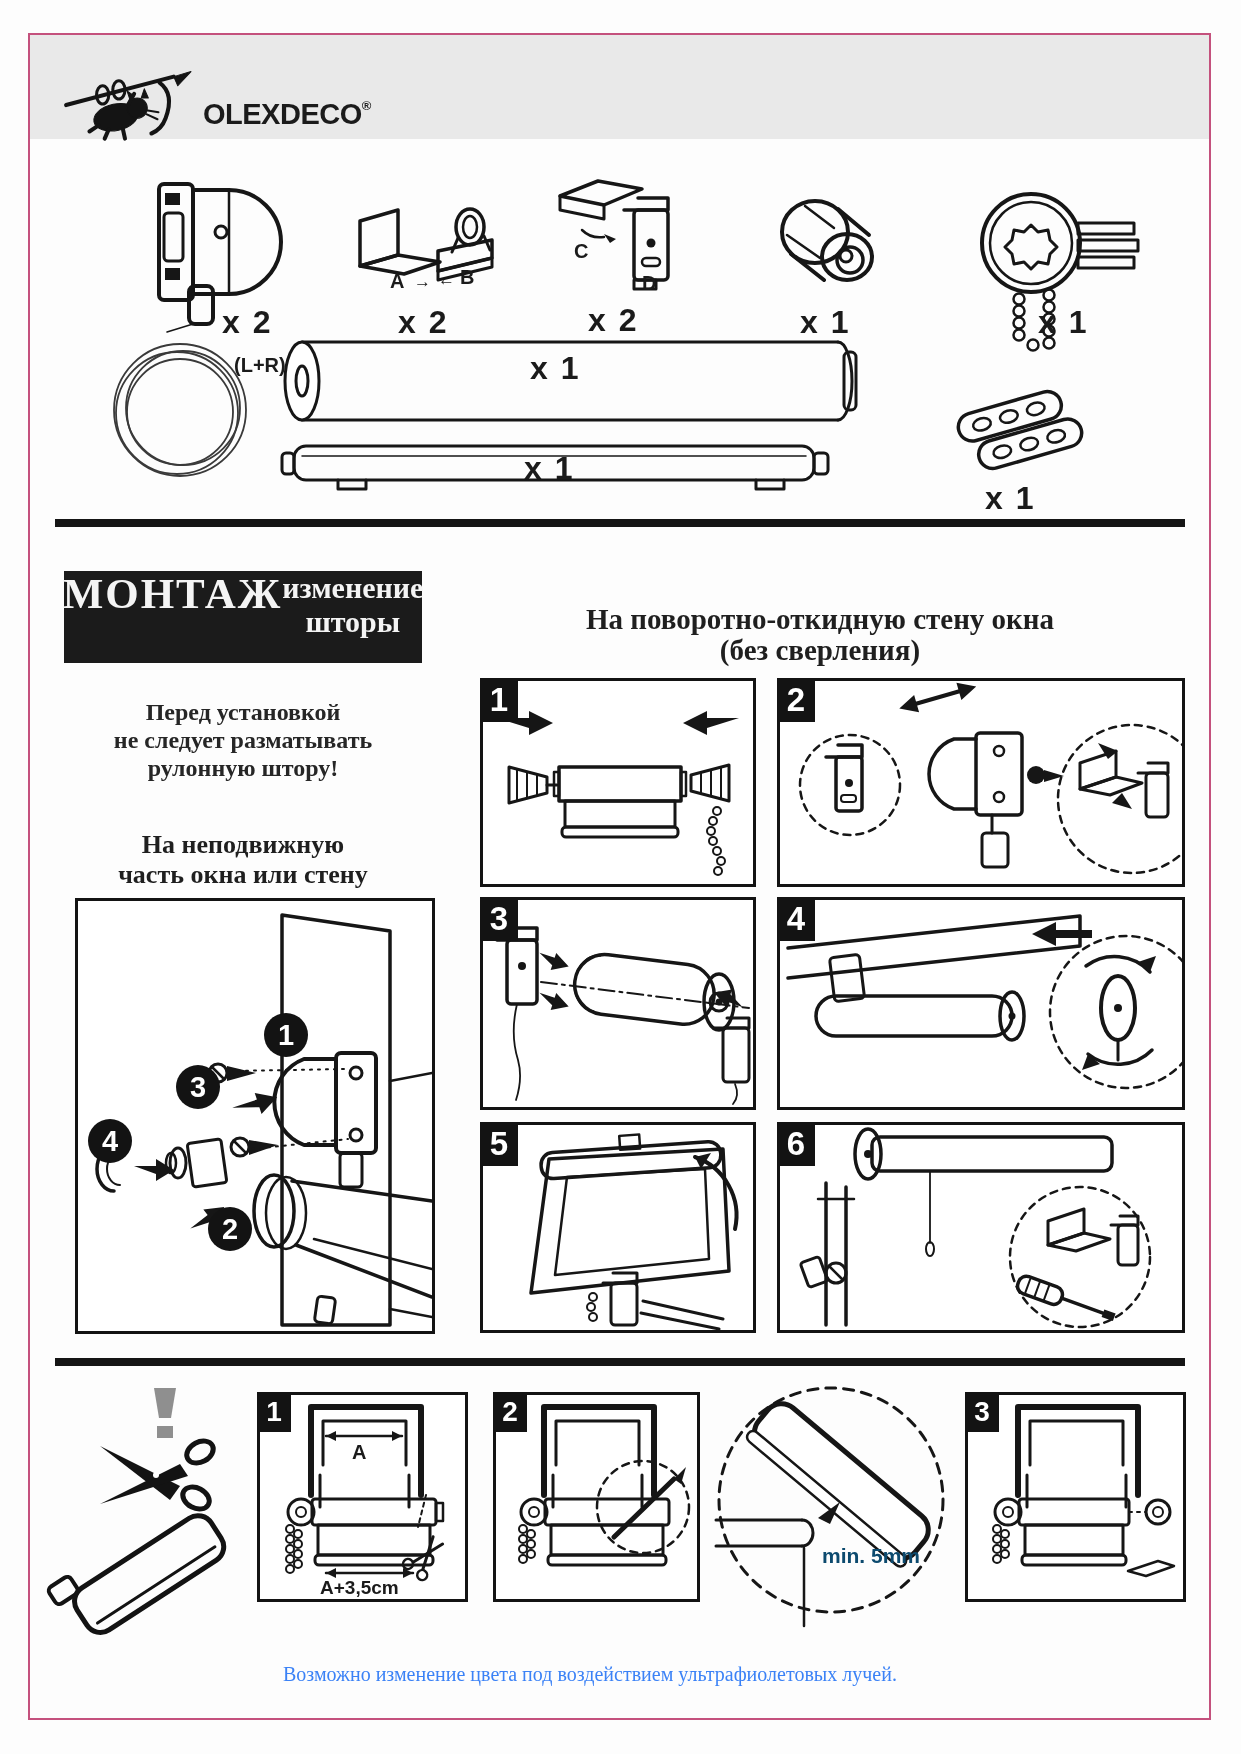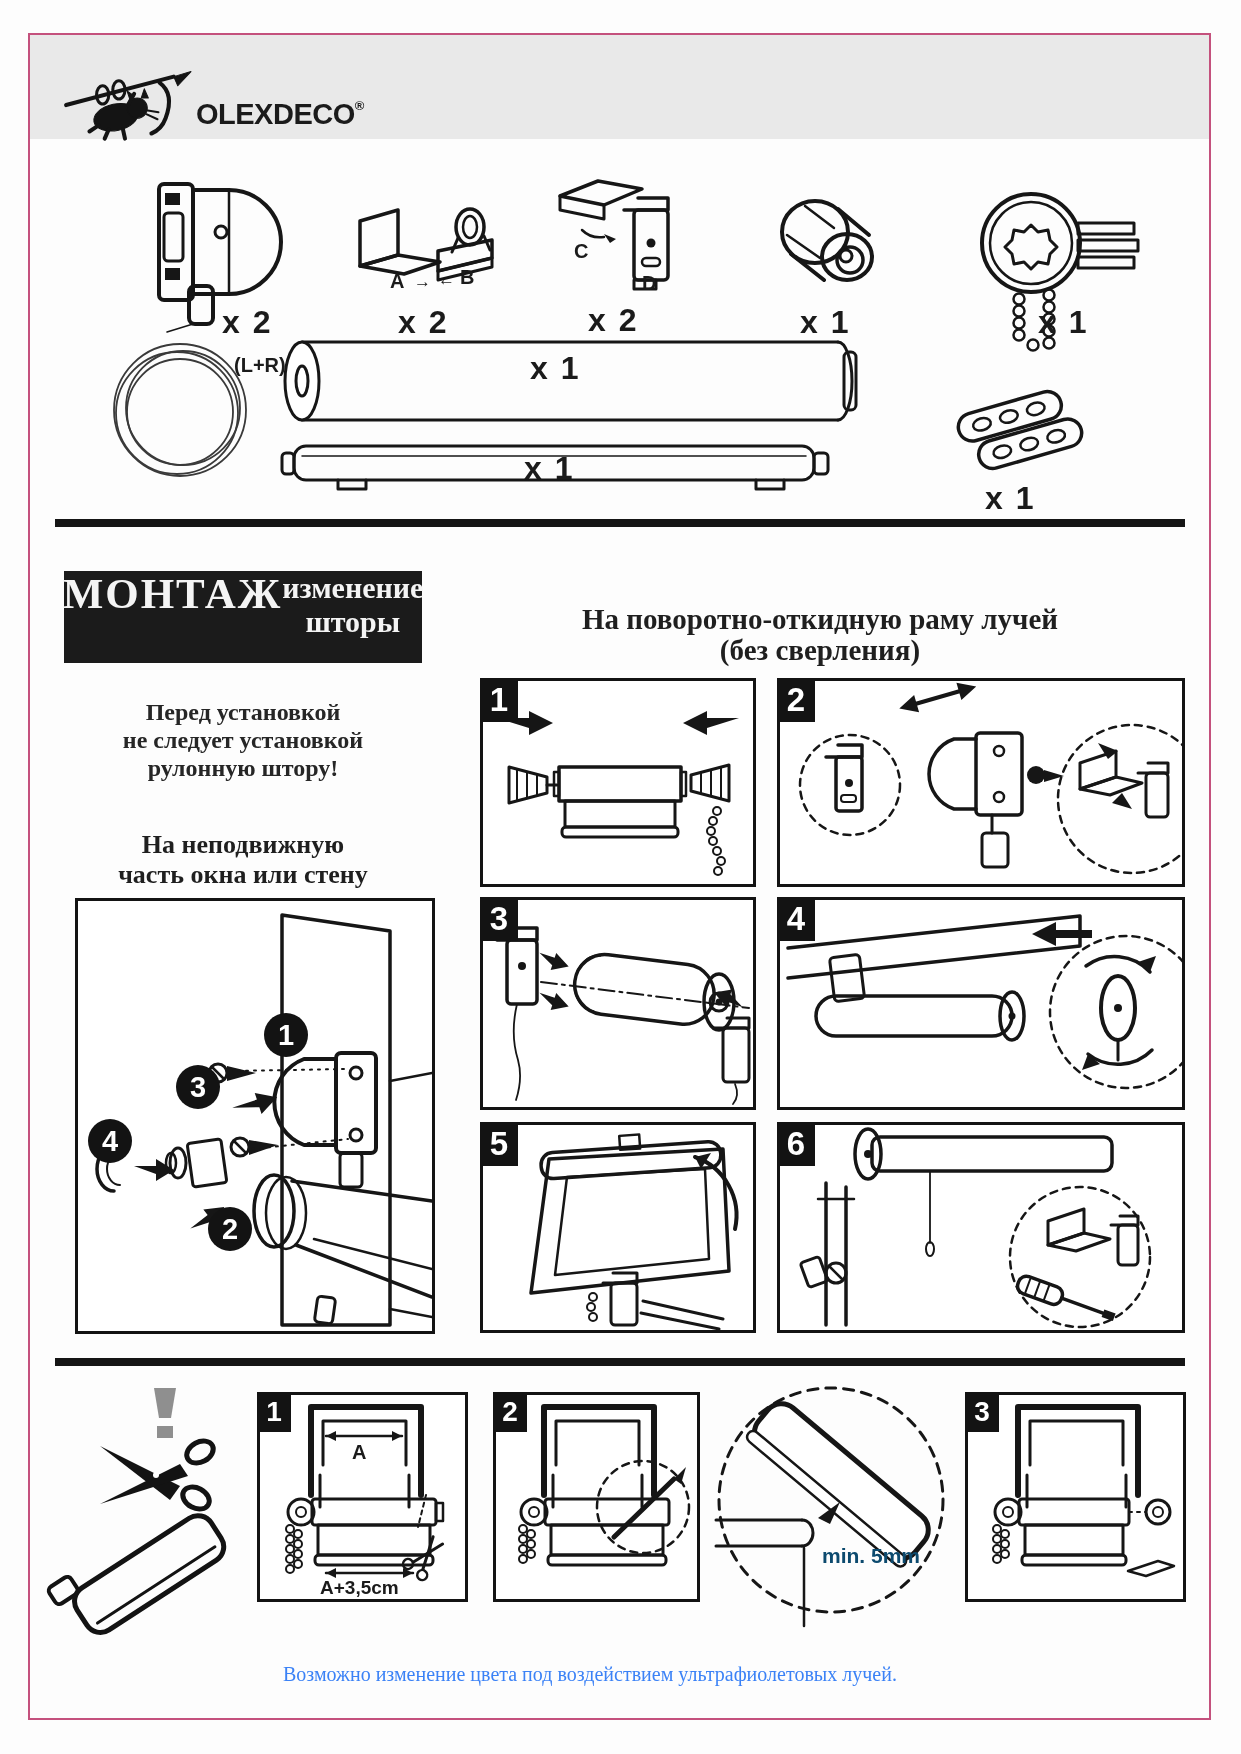--- a/index.html
+++ b/index.html
@@ -50,21 +50,21 @@
         <ellipse cx="58" cy="25" rx="6" ry="9" stroke-width="3"></ellipse>
         <path d="M98 18 q15 11 6 35 q-4 11 -14 15" stroke-width="4"></path>
         <ellipse cx="55" cy="52" rx="22" ry="13" fill="#141414" transform="rotate(-12 55 52)" stroke-width="1"></ellipse>
         <circle cx="76" cy="43" r="10" fill="#141414" stroke-width="1"></circle>
         <path d="M69 35 l-3 -9 7 5 z M80 33 l3 -9 4 9 z" fill="#141414" stroke-width="1"></path>
         <path d="M85 45 l12 2 M85 49 l11 5" stroke-width="2"></path>
         <path d="M38 60 l-9 6 M48 64 l-4 9 M62 64 l2 9 M67 40 l6 -11" stroke-width="4"></path>
       </g>
     </svg>
   </div>
-  <div class="abs" style="left:196px;top:98px">
+  <div class="abs" style="left:203px;top:98px">
     <span class="brand">OLEXDECO</span><span class="reg">®</span>
   </div>
 
   <svg class="abs" style="left:145px;top:180px" viewBox="0 0 135 152" width="135" height="152">
     <g stroke="#161616" fill="none" stroke-width="4" stroke-linecap="round" stroke-linejoin="round">
       <rect x="14" y="4" width="34" height="116" rx="5"></rect>
       <rect x="20" y="13" width="15" height="12" fill="#161616" stroke="none"></rect>
       <rect x="19" y="33" width="19" height="48" rx="4" stroke-width="3"></rect>
       <rect x="20" y="88" width="15" height="12" fill="#161616" stroke="none"></rect>
       <path d="M48 10 H84 A51 51 0 0 1 84 114 H48"></path>
@@ -201,31 +201,31 @@
 
   <div class="abs divider" style="left:55px;top:519px;width:1130px;height:8px"></div>
 
   <div class="abs titlebox" style="left:64px;top:571px;width:358px;height:92px">
     <div class="t1">МОНТАЖ</div>
     <div class="t2">изменение шторы</div>
   </div>
 
   <div class="abs serifB ctr" style="left:70px;top:698px;width:346px;font-size:24px;line-height:28px">
     <span>Перед установкой</span><br>
-    <span>не следует установкой</span><br>
+    <span>не следует разматывать</span><br>
     <span>рулонную штору!</span>
   </div>
 
   <div class="abs serifB ctr" style="left:86px;top:830px;width:314px;font-size:26px;line-height:30px;color:#1f1f1f">
     <span>На неподвижную</span><br>
     <span>часть окна или стену</span>
   </div>
 
   <div class="abs serifB ctr" style="left:462px;top:604px;width:716px;font-size:29px;line-height:31px;color:#1f1f1f">
-    <span>На поворотно-откидную раму лучей</span><br>
+    <span>На поворотно-откидную стену окна</span><br>
     <span>(без сверления)</span>
   </div>
 
   <div class="abs panel" style="left:75px;top:898px;width:360px;height:436px">
     <svg viewBox="0 0 354 430" width="354" height="430">
       <g stroke="#161616" fill="none" stroke-width="3.5" stroke-linecap="round" stroke-linejoin="round">
         <path d="M204 14 L312 30 V424 H204 Z"></path>
         <path d="M312 180 L354 172 M312 408 L354 416" stroke-width="2.5"></path>
         <rect x="258" y="152" width="40" height="100" rx="5" stroke-width="4"></rect>
         <circle cx="278" cy="172" r="6" stroke-width="3"></circle>

